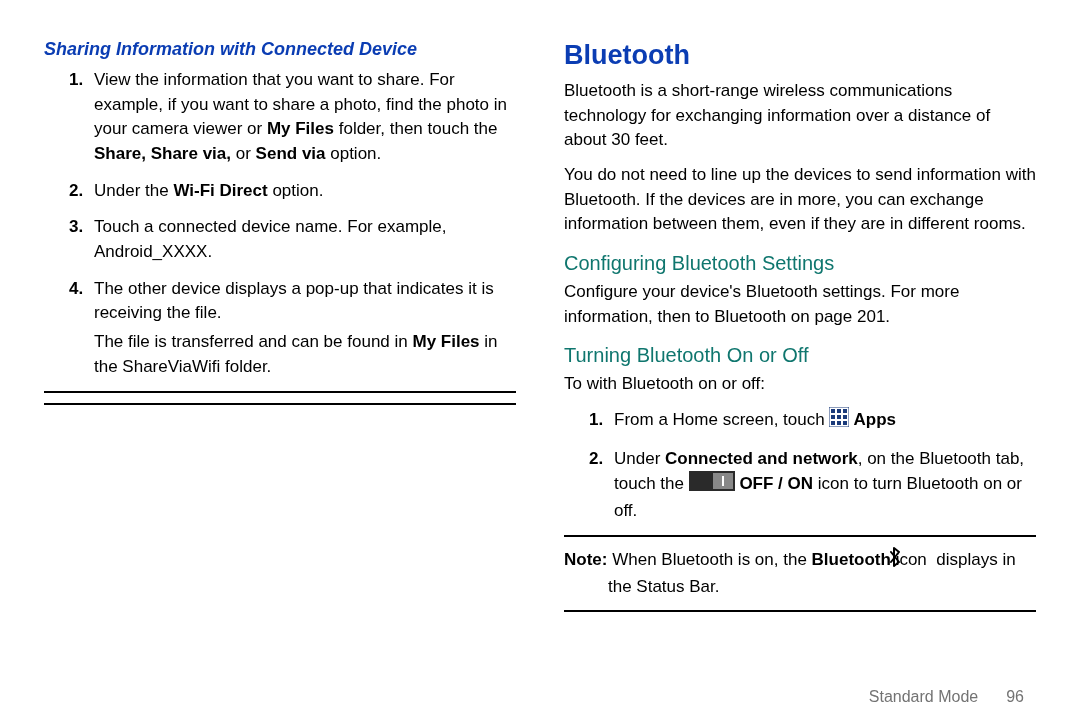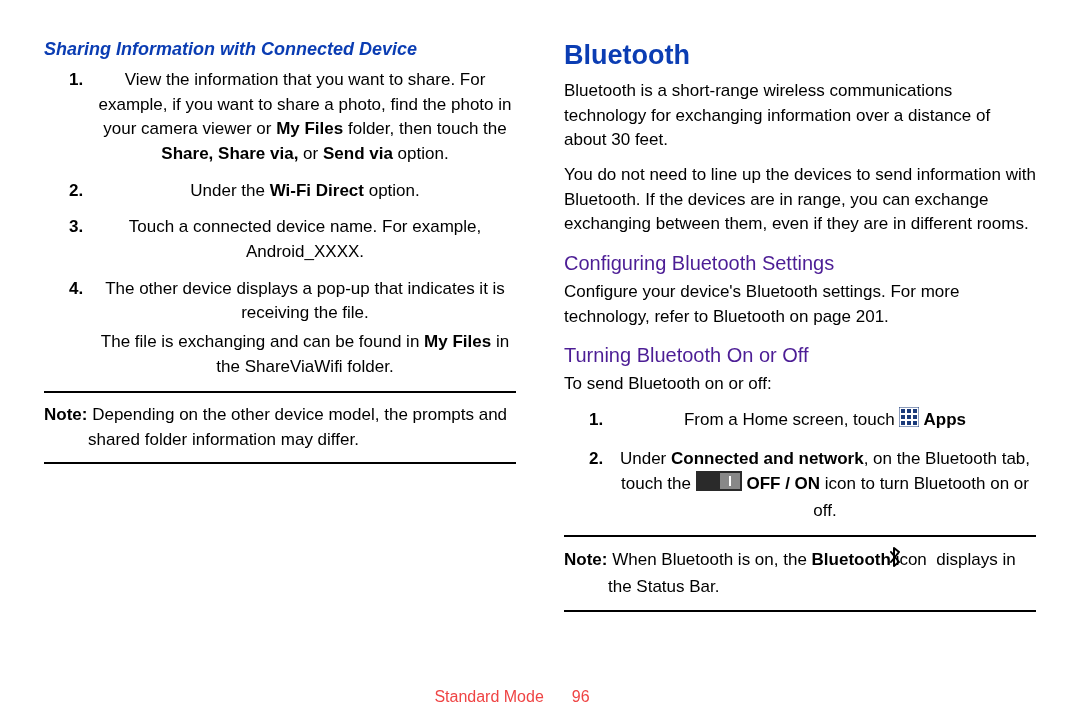--- a/index.html
+++ b/index.html
@@ -31,36 +31,35 @@
     margin: 0 0 4px 0;
     font-family: Arial, Helvetica, sans-serif;
   }
   .h2-blue {
     color: #0b3db3;
     font-weight: 700;
     font-size: 27px;
     margin: 0 0 4px 0;
   }
   .h4-link {
-    color: #4c1d95;
+    color: #0f766e;
     font-size: 20px;
     margin: 12px 0 2px 0;
     font-weight: 400;
   }
   .intro {
     margin: 0 0 10px 0;
   }
   ol.steps {
     margin: 6px 0 8px 0;
     padding-left: 44px;
   }
   ol.steps > li {
     margin-bottom: 12px;
     padding-left: 6px;
-    text-align: center;
   }
   ol.steps > li::marker {
     font-weight: 700;
   }
   .sub {
     margin-top: 4px;
   }
   .bold { font-weight: 700; }
   .hr {
     border: none;
@@ -71,24 +70,24 @@
     margin: 6px 0;
     padding-left: 44px;
     text-indent: -44px;
   }
   .note-r {
     margin: 6px 0 6px 0;
     padding-left: 44px;
     text-indent: -44px;
   }
   .footer {
-    text-align: center;
+    text-align: right;
     padding: 0 56px 0 0;
     font-size: 16px;
-    color: #ef4444;
+    color: #737373;
   }
   .footer .num {
     margin-left: 28px;
   }
   .icon {
     display: inline-block;
     vertical-align: middle;
   }
 </style>
 </head>
@@ -102,43 +101,40 @@
       <li>
         <span>View the information that you want to share. For example, if you want to share a photo, find the photo in your camera viewer or </span><span class="bold">My Files</span><span> folder, then touch the </span><span class="bold">Share, Share via,</span><span> or </span><span class="bold">Send via</span><span> option.</span>
       </li>
       <li>
         <span>Under the </span><span class="bold">Wi-Fi Direct</span><span> option.</span>
       </li>
       <li>Touch a connected device name. For example, Android_XXXX.</li>
       <li>
         <span>The other device displays a pop-up that indicates it is receiving the file.</span>
         <div class="sub">
-          <span>The file is exchanging and can be found in </span><span class="bold">My Files</span><span> in the ShareViaWifi folder.</span>
+          <span>The file is transferred and can be found in </span><span class="bold">My Files</span><span> in the ShareViaWifi folder.</span>
         </div>
       </li>
     </ol>
     <hr class="hr">
-    <div class="note">
-      <span class="bold">Note: </span><span>Depending on the other device model, the prompts and shared folder information may differ.</span>
-    </div>
     <hr class="hr">
   </div>
 
   <div class="col">
     <div class="h2-blue">Bluetooth</div>
     <div class="intro">Bluetooth is a short-range wireless communications technology for exchanging information over a distance of about 30 feet.</div>
-    <div class="intro">You do not need to line up the devices to send information with Bluetooth. If the devices are in range, you can exchange exchanging between them, even if they are in different rooms.</div>
+    <div class="intro">You do not need to line up the devices to send information with Bluetooth. If the devices are in more, you can exchange information between them, even if they are in different rooms.</div>
 
     <div class="h4-link">Configuring Bluetooth Settings</div>
     <div class="intro">
-      <span>Configure your device's Bluetooth settings. For more technology, refer to  </span><span>Bluetooth</span><span> on page 201.</span>
+      <span>Configure your device's Bluetooth settings. For more information, then to  </span><span>Bluetooth</span><span> on page 201.</span>
     </div>
 
     <div class="h4-link">Turning Bluetooth On or Off</div>
-    <div class="intro">To send Bluetooth on or off:</div>
+    <div class="intro">To with Bluetooth on or off:</div>
     <ol class="steps">
       <li>
         <span>From a Home screen, touch </span><span class="icon"><svg width="20" height="20" viewBox="0 0 20 20">
               <rect x="0" y="0" width="20" height="20" fill="#fff" stroke="#1a3a7a" stroke-width="1"></rect>
               <g fill="#1a3a7a">
                 <rect x="2" y="2" width="4" height="4"></rect>
                 <rect x="8" y="2" width="4" height="4"></rect>
                 <rect x="14" y="2" width="4" height="4"></rect>
                 <rect x="2" y="8" width="4" height="4"></rect>
                 <rect x="8" y="8" width="4" height="4"></rect>

